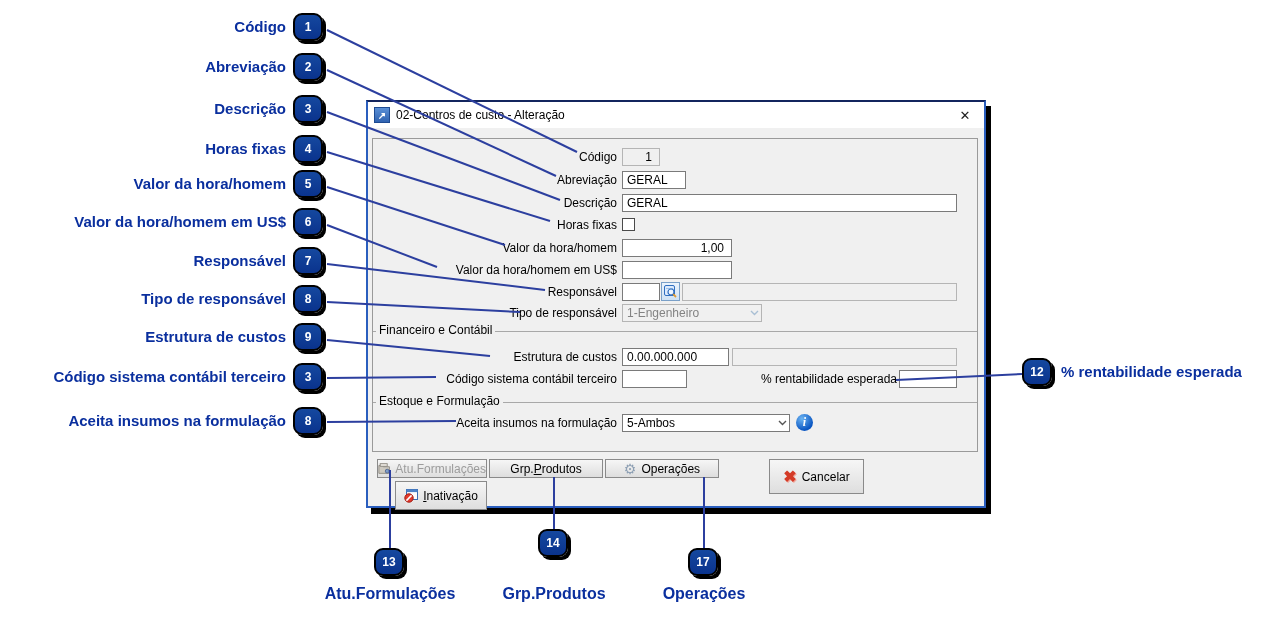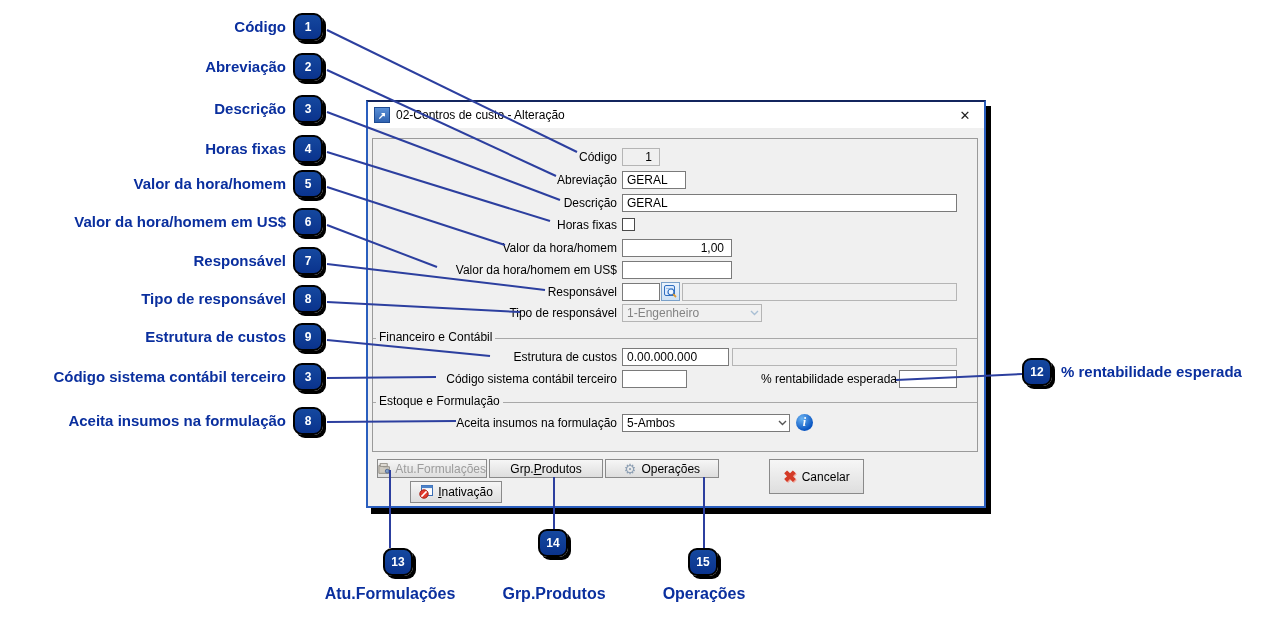--- a/index.html
+++ b/index.html
@@ -104,21 +104,21 @@
     <div class="flabel" style="top:202px">Tipo de responsável</div>
     <div class="sel dis" style="left:254px;top:202px;width:140px">
       <span>1-Engenheiro</span>
       <span class="chev">
         <svg width="9" height="6" viewBox="0 0 9 6">
             <polyline points="1,1 4.5,4.5 8,1" fill="none" stroke="#a9bfd4" stroke-width="1.4"></polyline>
           </svg>
       </span>
     </div>
 
-    <div class="group" style="top:236px">
+    <div class="group" style="top:229px">
       <span class="glabel">Financeiro e Contábil</span>
     </div>
 
     <div class="flabel" style="top:246px">Estrutura de custos</div>
     <div class="inp" style="left:254px;top:246px;width:107px">0.00.000.000</div>
     <div class="inp dis" style="left:364px;top:246px;width:225px"></div>
 
     <div class="flabel" style="top:268px">Código sistema contábil terceiro</div>
     <div class="inp" style="left:254px;top:268px;width:65px"></div>
     <div class="flabel2" style="left:330px;top:268px;width:199px">% rentabilidade esperada</div>
@@ -147,21 +147,21 @@
       </svg>
       <span class="bl">Atu.Formulações</span>
     </div>
     <div class="wbtn" style="left:121px;top:357px;width:114px;height:19px">
       <span class="bl">Grp.<u>P</u>rodutos</span>
     </div>
     <div class="wbtn" style="left:237px;top:357px;width:114px;height:19px">
       <span class="gear">⚙</span>
       <span class="bl">Operações</span>
     </div>
-    <div class="wbtn" style="left:42px;top:379px;width:92px;height:22px">
+    <div class="wbtn" style="left:27px;top:379px;width:92px;height:29px">
       <svg width="14" height="14" viewBox="0 0 14 14">
         <rect x="2.5" y="0.5" width="11" height="10" fill="#fdfdfd" stroke="#3a6db4"></rect>
         <rect x="2.5" y="0.5" width="11" height="2.6" fill="#4d82c8"></rect>
         <circle cx="5" cy="9" r="4.2" fill="#e33a2e" stroke="#a21e14"></circle>
         <line x1="2.4" y1="11.6" x2="7.6" y2="6.4" stroke="#ffffff" stroke-width="1.5"></line>
       </svg>
       <span class="bl"><u>I</u>nativação</span>
     </div>
     <div class="wbtn" style="left:401px;top:357px;width:95px;height:35px">
       <span class="xmark">✖</span>
@@ -205,21 +205,21 @@
       <div class="badge" style="left: 293px; top: 285px;">8</div>
       <div class="clabel" style="right: 999px; top: 290px;">Tipo de responsável</div>
       <div class="badge" style="left: 293px; top: 323px;">9</div>
       <div class="clabel" style="right: 999px; top: 328px;">Estrutura de custos</div>
       <div class="badge" style="left: 293px; top: 363px;">3</div>
       <div class="clabel" style="right: 999px; top: 368px;">Código sistema contábil terceiro</div>
       <div class="badge" style="left: 293px; top: 407px;">8</div>
       <div class="clabel" style="right: 999px; top: 412px;">Aceita insumos na formulação</div>
       <div class="badge" style="left: 1022px; top: 358px;">12</div>
       <div class="clabel" style="left: 1061px; top: 363px;">% rentabilidade esperada</div>
-      <div class="badge" style="left: 383px; top: 548px;">13</div>
+      <div class="badge" style="left: 374px; top: 548px;">13</div>
       <div class="clabel big" style="left: 270px; width: 240px; text-align: center; top: 585px;">Atu.Formulações</div>
       <div class="badge" style="left: 538px; top: 529px;">14</div>
       <div class="clabel big" style="left: 434px; width: 240px; text-align: center; top: 585px;">Grp.Produtos</div>
-      <div class="badge" style="left: 688px; top: 548px;">15</div>
+      <div class="badge" style="left: 688px; top: 548px;">17</div>
       <div class="clabel big" style="left: 584px; width: 240px; text-align: center; top: 585px;">Operações</div>
     </div>
 
 </div>
 
 </body></html>

